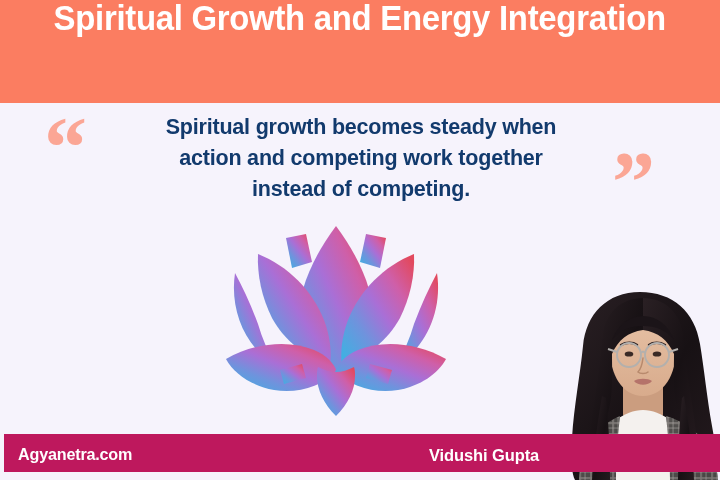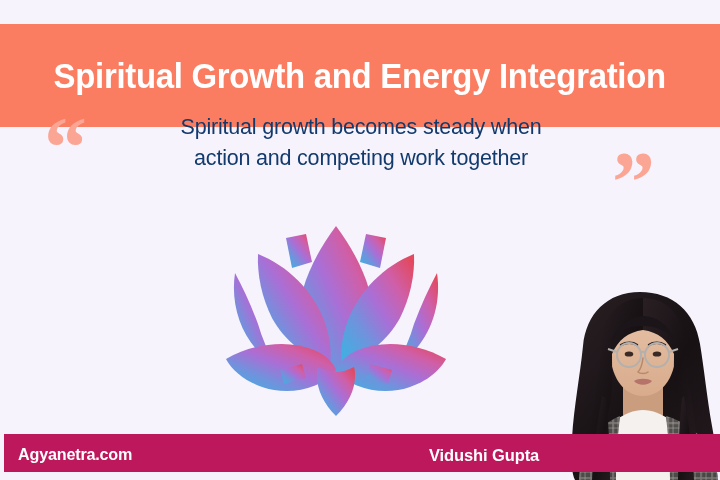--- a/index.html
+++ b/index.html
@@ -23,23 +23,21 @@
 
   
   .header-bar {
     position: absolute;
     left: 0;
     top: 0;
     width: 720px;
     height: 103px;
     background: #fb7d61;
     display: flex;
-    align-items: center;
     justify-content: center;
-    margin-top: 24px;
   }
   .header-title {
     color: #ffffff;
     font-family: "Liberation Sans Narrow", "Liberation Sans", sans-serif;
     font-size: 35px;
     font-weight: bold;
     letter-spacing: -0.3px;
     transform: scaleX(0.94);
     white-space: nowrap;
     text-align: center;
@@ -73,21 +71,21 @@
     font-size: 86px;
   }
   .quote-text {
     position: absolute;
     left: 118px;
     top: 9px;
     width: 486px;
     text-align: center;
     color: #123a6d;
     font-size: 21.5px;
-    font-weight: 400;
+    font-weight: 700;
     line-height: 31px;
     letter-spacing: -0.2px;
   }
 
   
   .lotus-wrap {
     position: absolute;
     left: 218px;
     top: 218px;
     width: 236px;
@@ -155,20 +153,21 @@
 
   <div class="header-bar">
     <div class="header-title">Spiritual Growth and Energy Integration</div>
   </div>
 
   <div class="quote-area">
     <span class="quote-mark quote-open">“</span>
     <div class="quote-text">
       <div>Spiritual growth becomes steady when</div>
       <div>action and competing work together</div>
+      <div>instead of competing.</div>
     </div>
     <span class="quote-mark quote-close">”</span>
   </div>
 
   <div class="lotus-wrap">
     <svg viewBox="0 0 236 204" xmlns="http://www.w3.org/2000/svg">
       <defs>
         <linearGradient id="lotusGrad" x1="0.06" y1="0.96" x2="0.95" y2="0.05">
           <stop offset="0%" stop-color="#3fb0e2"></stop>
           <stop offset="28%" stop-color="#6f93dd"></stop>

